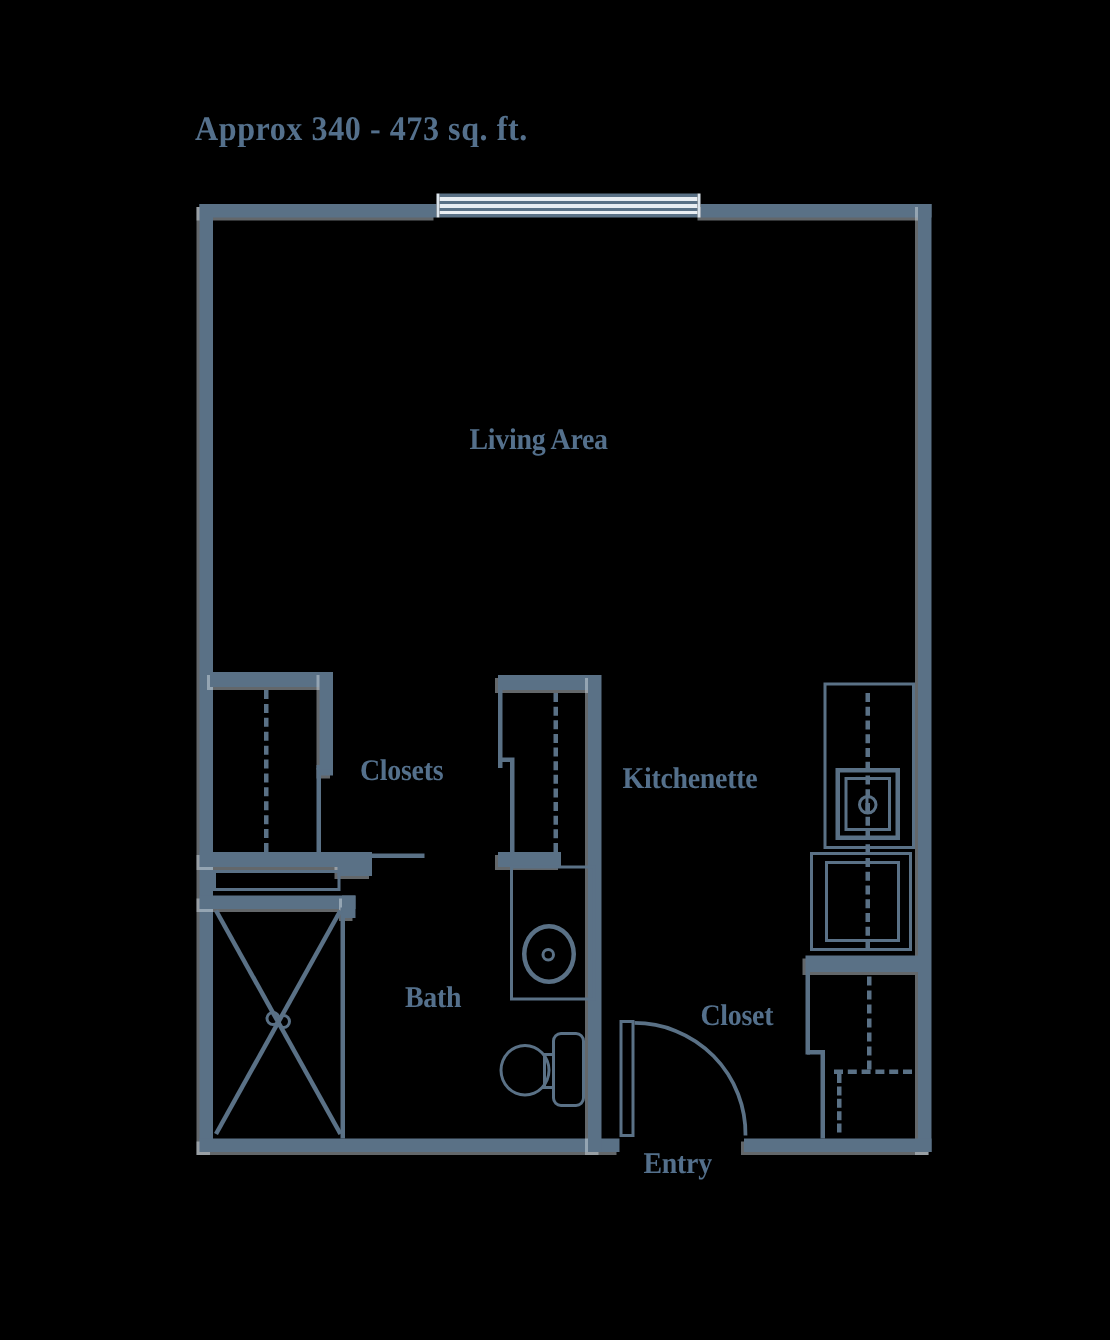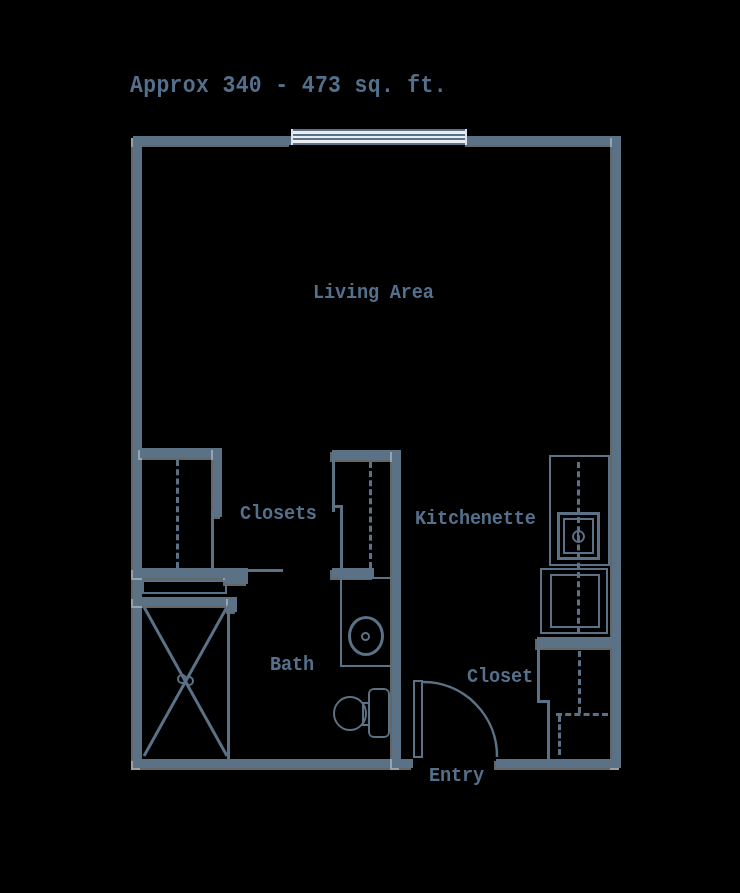--- a/index.html
+++ b/index.html
@@ -1,20 +1,20 @@
 <!DOCTYPE html>
 <html style="--wall: #5a7186; --label: #54708c; --background: #000000; --window-fill: #e9eef3; --highlight: #dbe4ec;"><head>
 <meta charset="utf-8">
 <style>
   :root{
     --wall:#5a7186; --label:#54708c; --background:#000000; --window-fill:#e9eef3; --highlight:#dbe4ec;
   }
   html,body{margin:0;padding:0;background:var(--background);}
   #canvas{position:relative;width:740px;height:893px;background:var(--background);overflow:hidden;
-          font-family:Liberation Mono, monospace;}
+          font-family:Liberation Serif, serif;}
   
   .w{position:absolute;background:var(--wall);box-shadow:-2px 2px 0 0 rgba(219,228,236,0.45);}
   
   .t{position:absolute;background:var(--wall);}
   
   .o{position:absolute;border:2px solid var(--wall);background:transparent;box-sizing:border-box;}
   .o3{position:absolute;border:3px solid var(--wall);background:transparent;box-sizing:border-box;}
   .round{border-radius:50%;}
   
   .dv{position:absolute;width:0;border-left:3px dashed var(--wall);}

